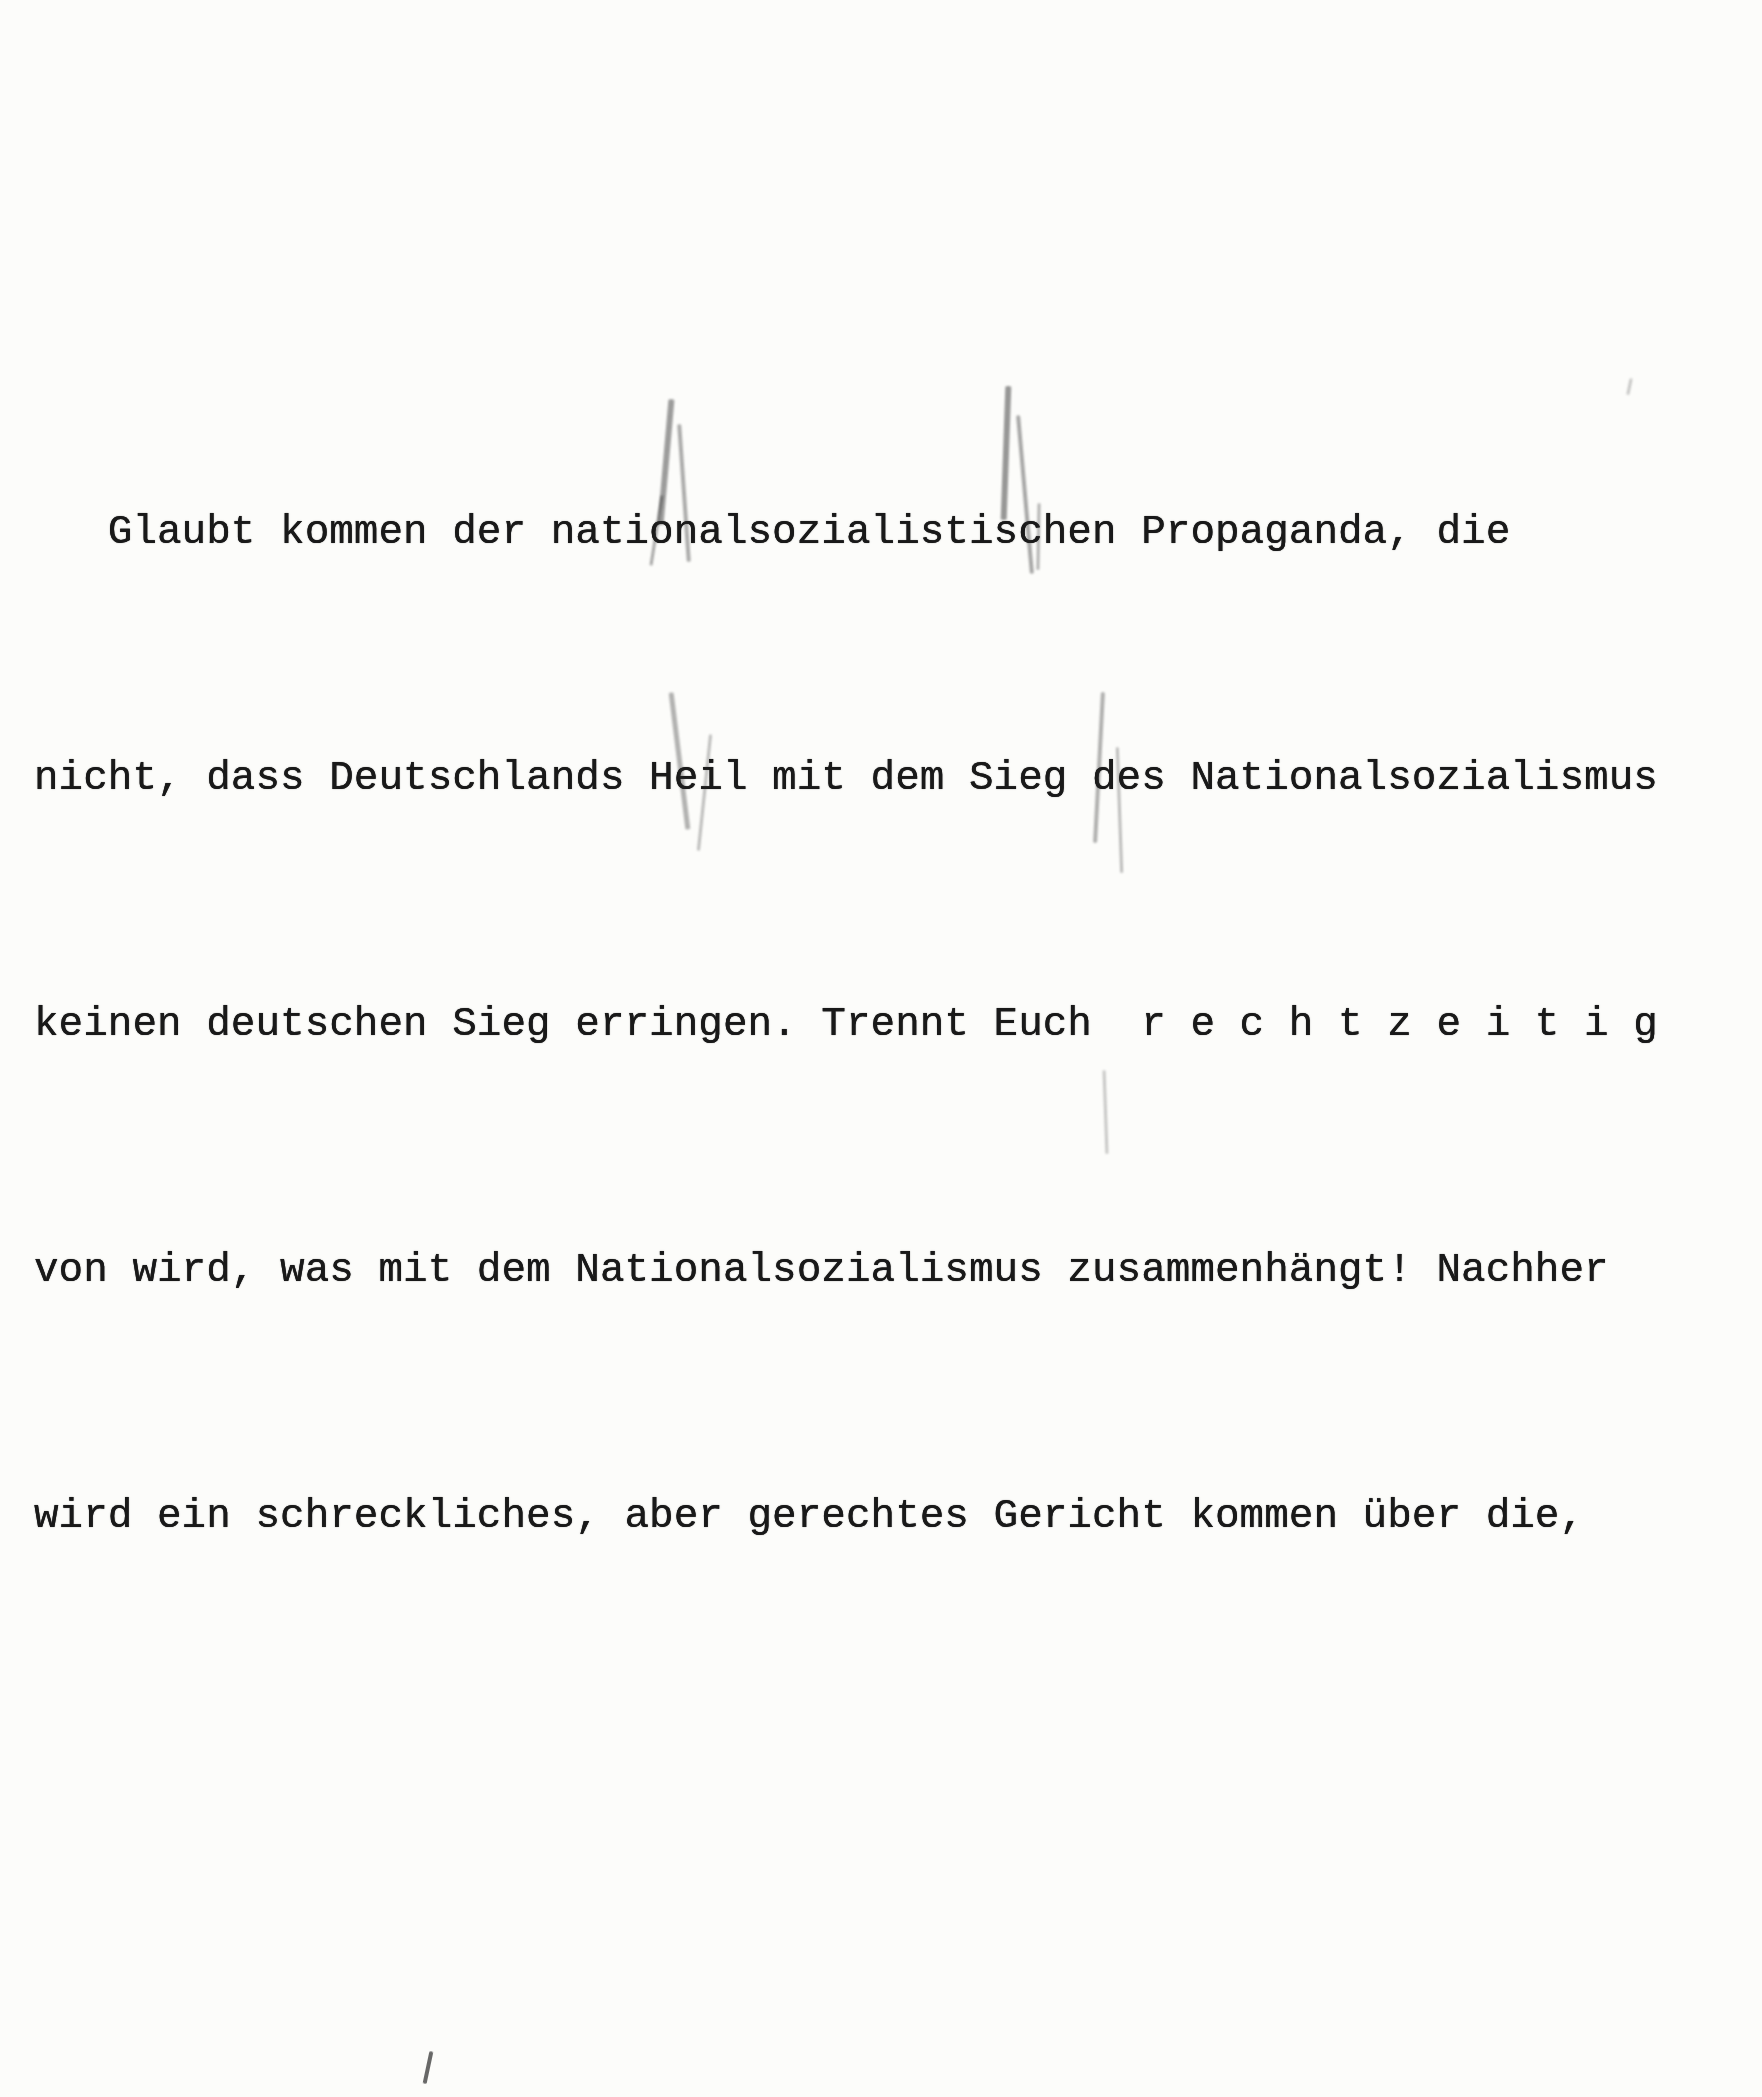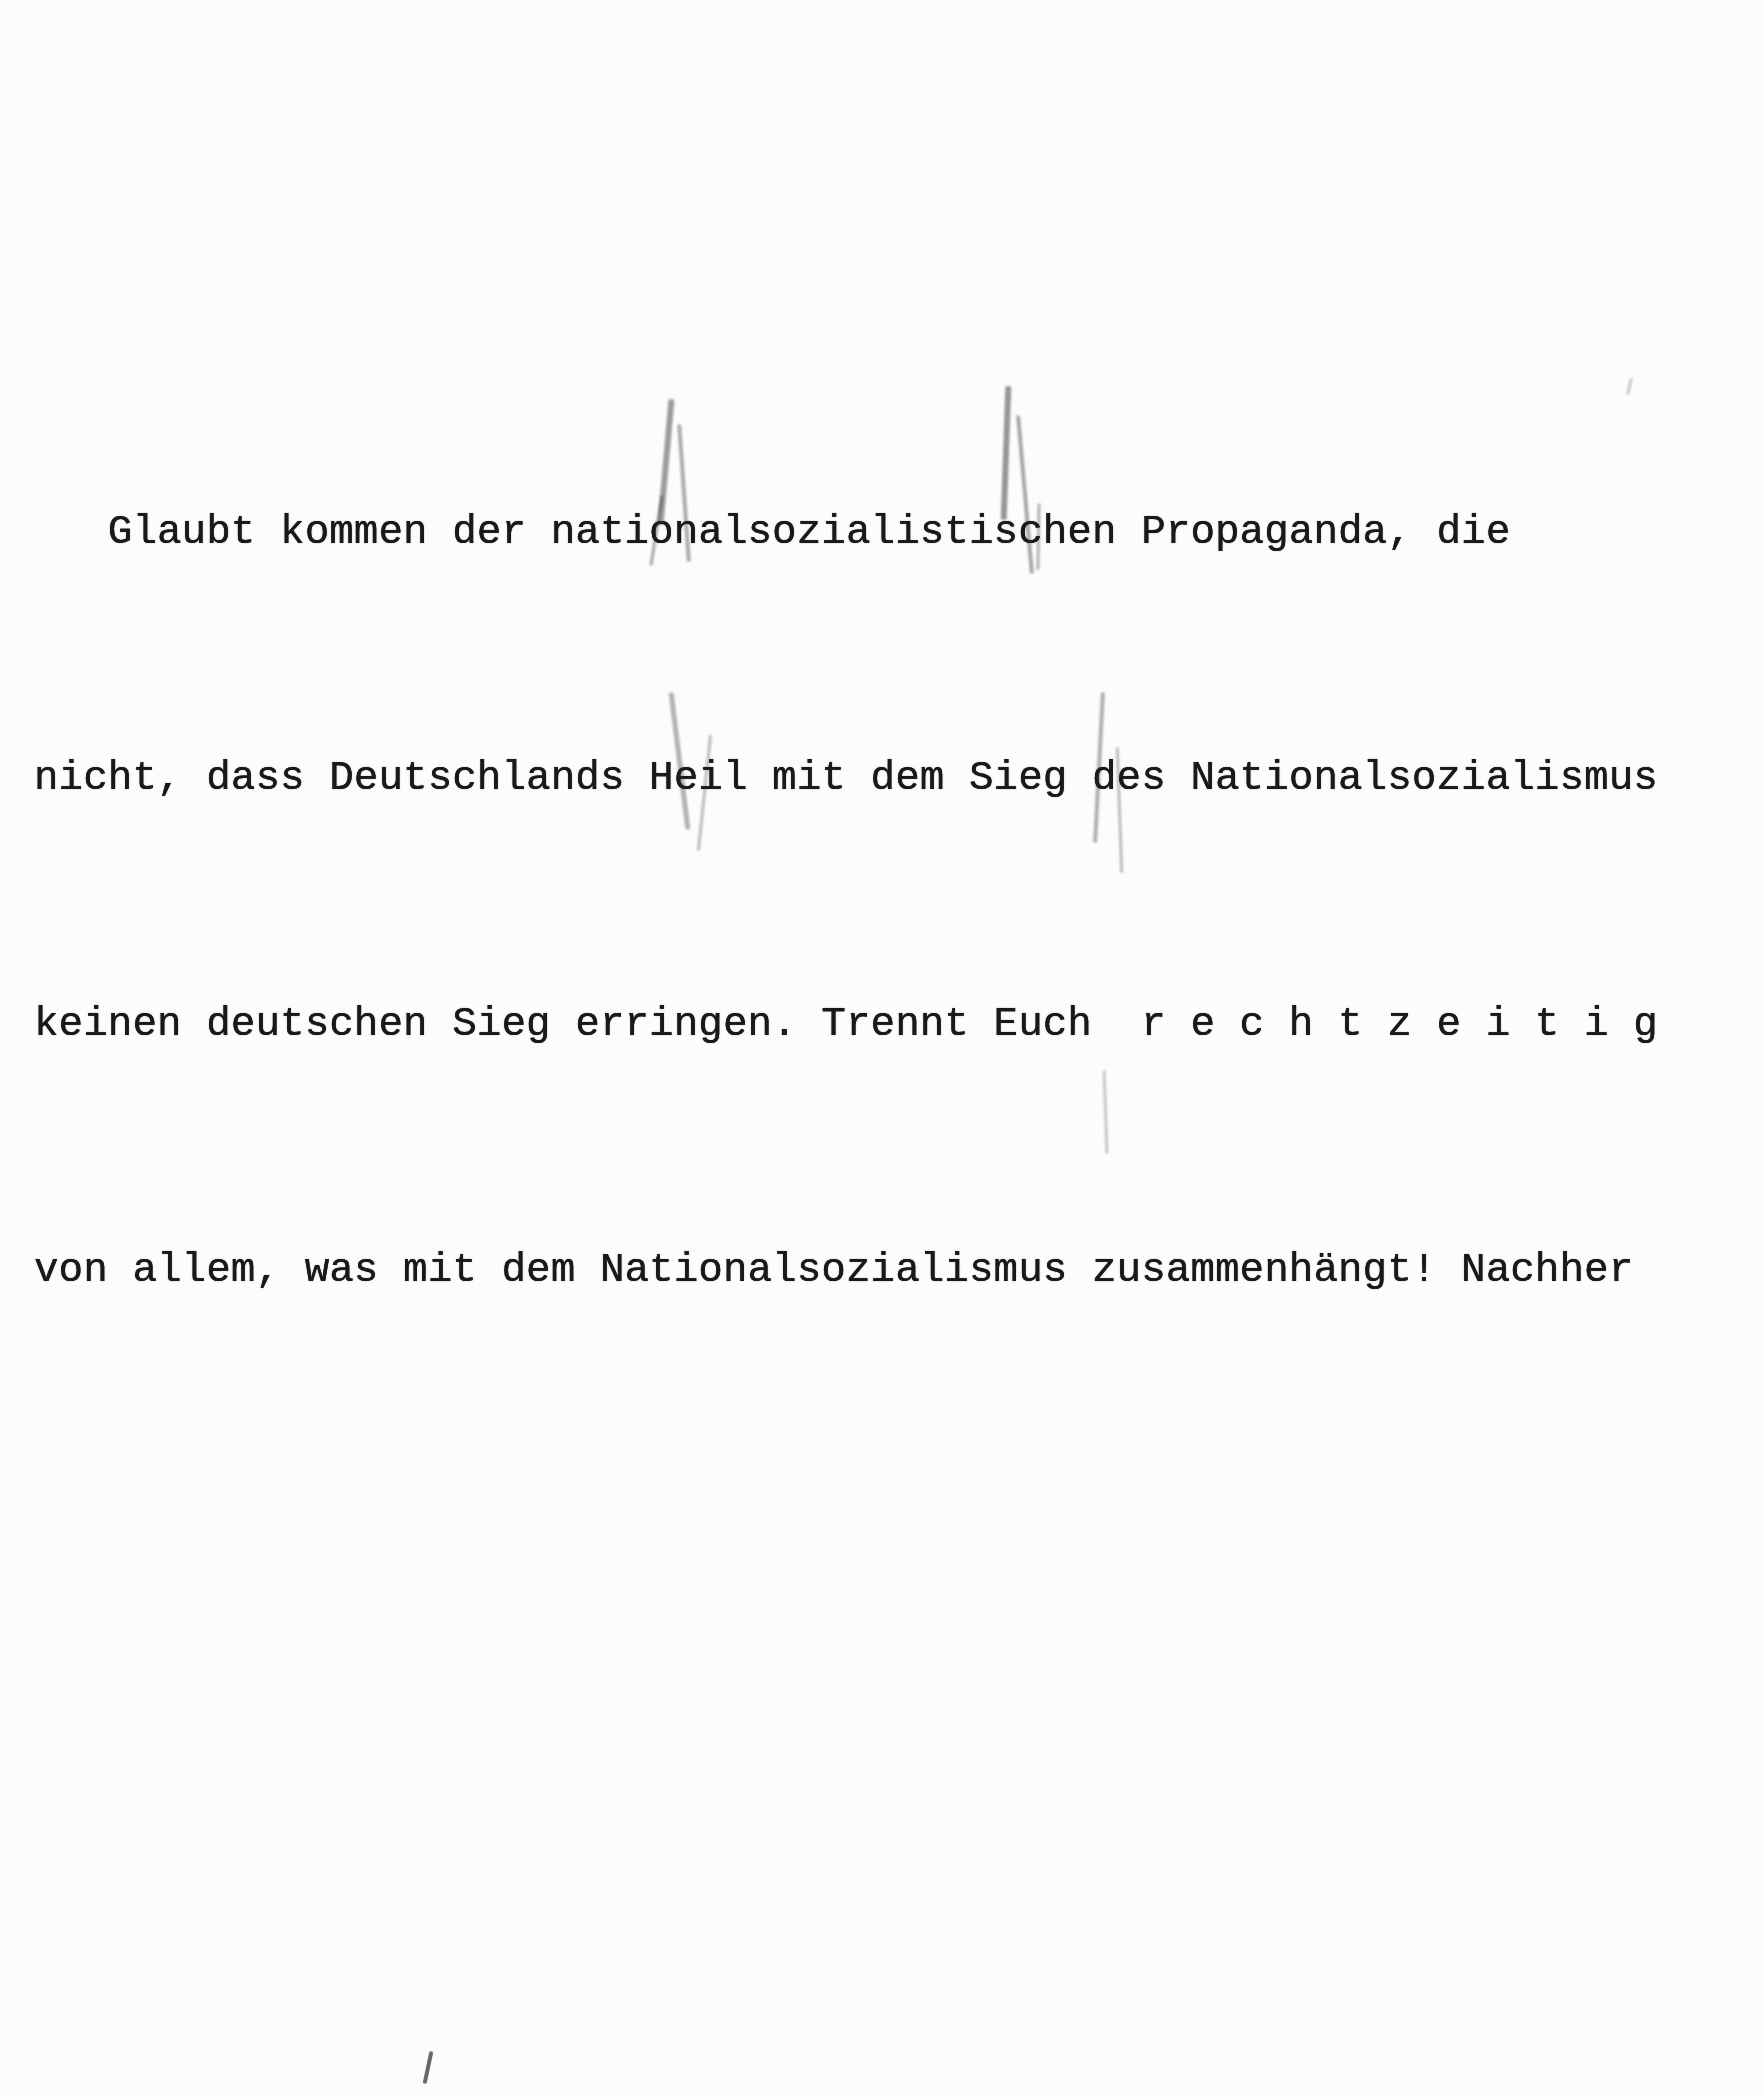--- a/index.html
+++ b/index.html
@@ -49,21 +49,22 @@
 </style>
 </head>
 <body>
 
 <div class="page">
 
   <div class="text-block">
     <div class="line">   Glaubt kommen der nationalsozialistischen Propaganda, die</div>
     <div class="line">nicht, dass Deutschlands Heil mit dem Sieg des Nationalsozialismus</div>
     <div class="line">keinen deutschen Sieg erringen. Trennt Euch  r e c h t z e i t i g</div>
-    <div class="line">von allem, was mit dem Nationalsozialismus zusammenhängt! Nachher</div>
+    <div class="line">von wird, was mit dem Nationalsozialismus zusammenhängt! Nachher</div>
+    <div class="line">wird ein schreckliches, aber gerechtes Gericht kommen über die,</div>
     
     
     
     
     
     
     
     
     
     

